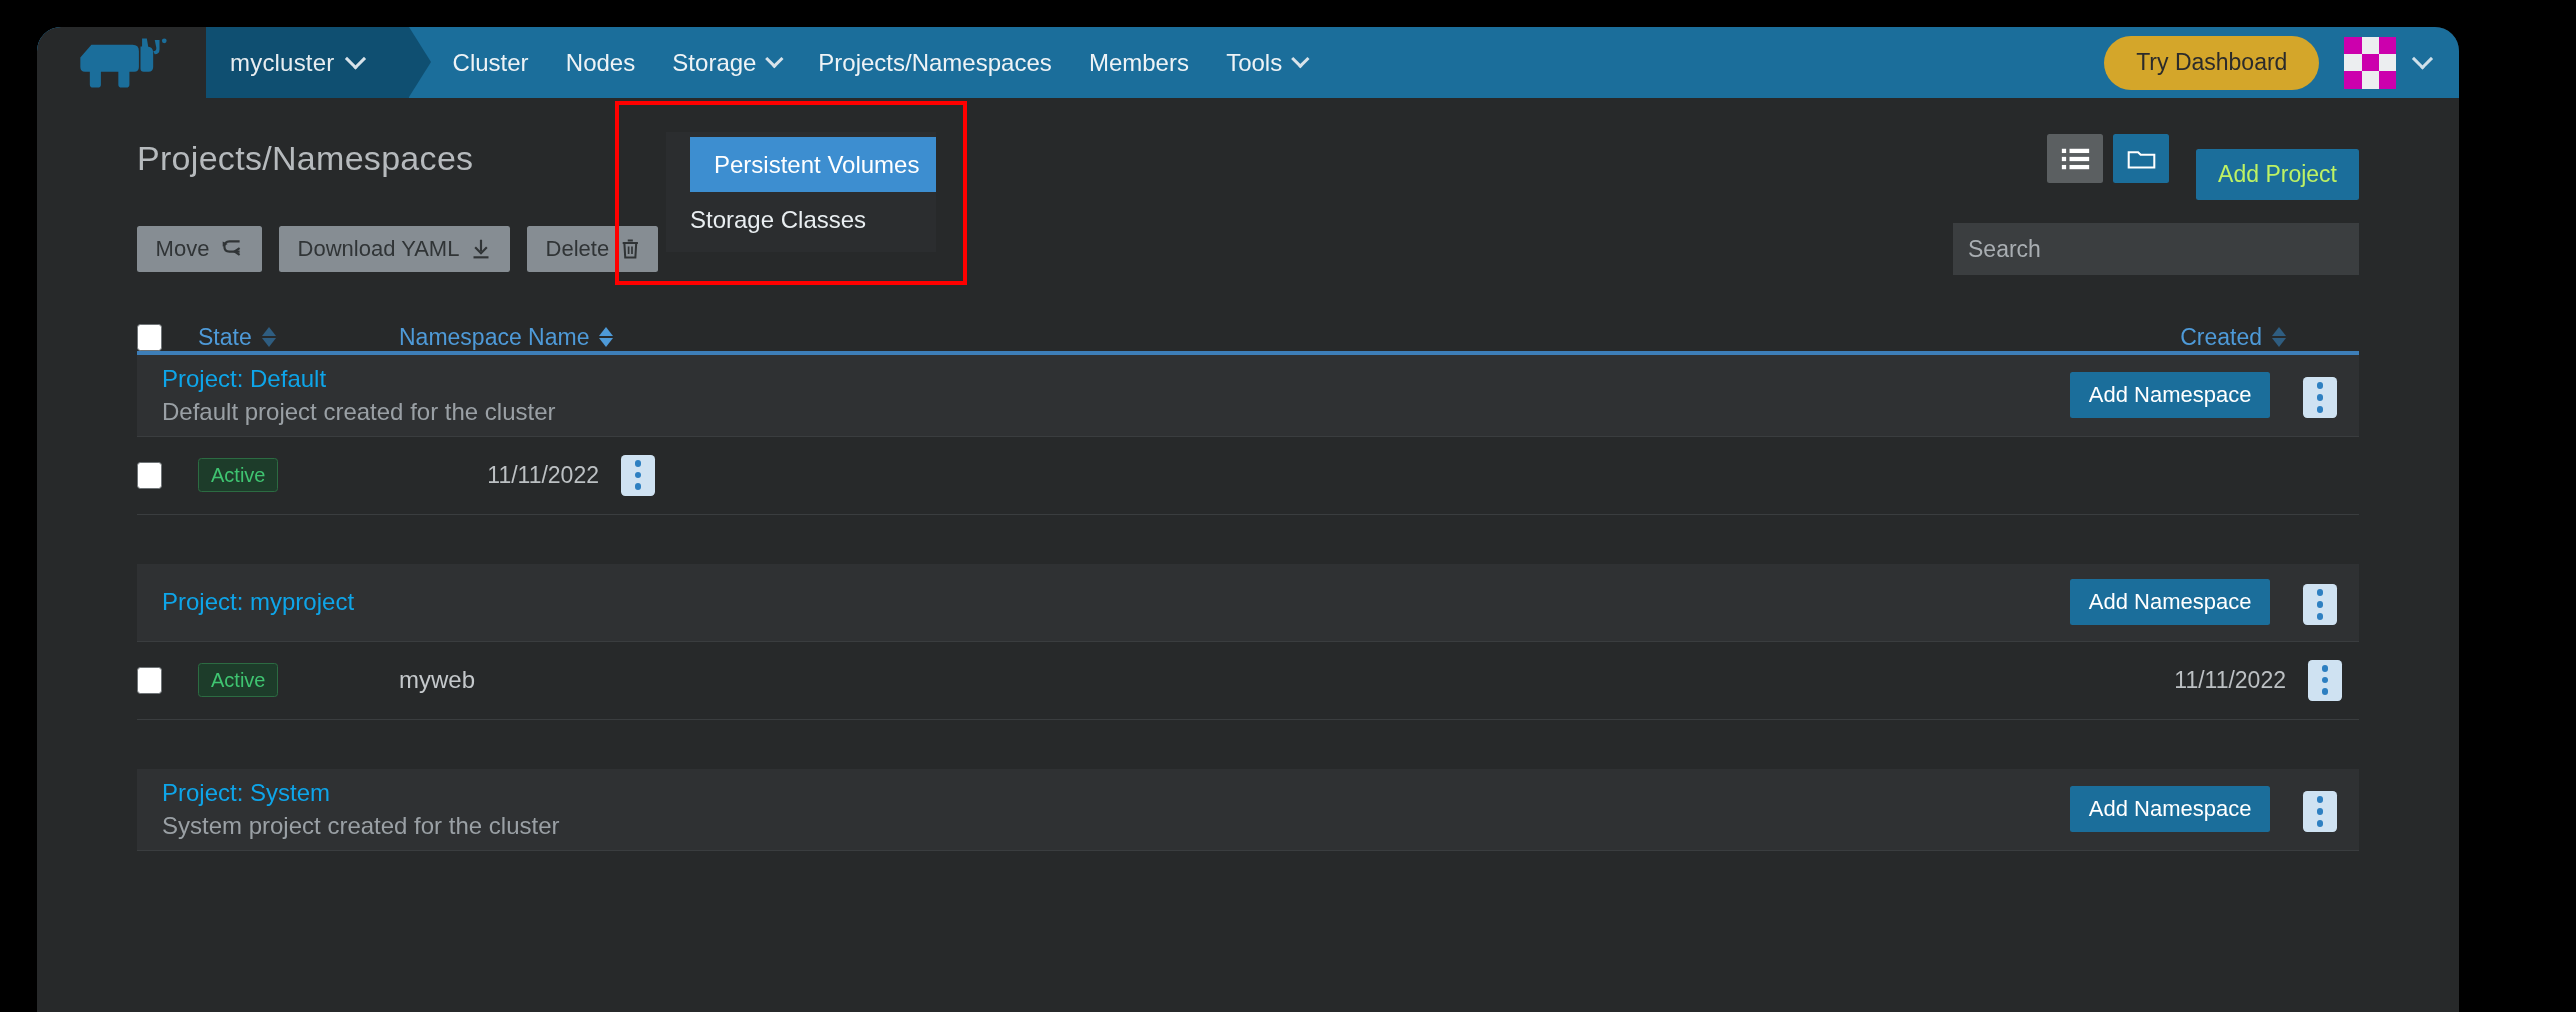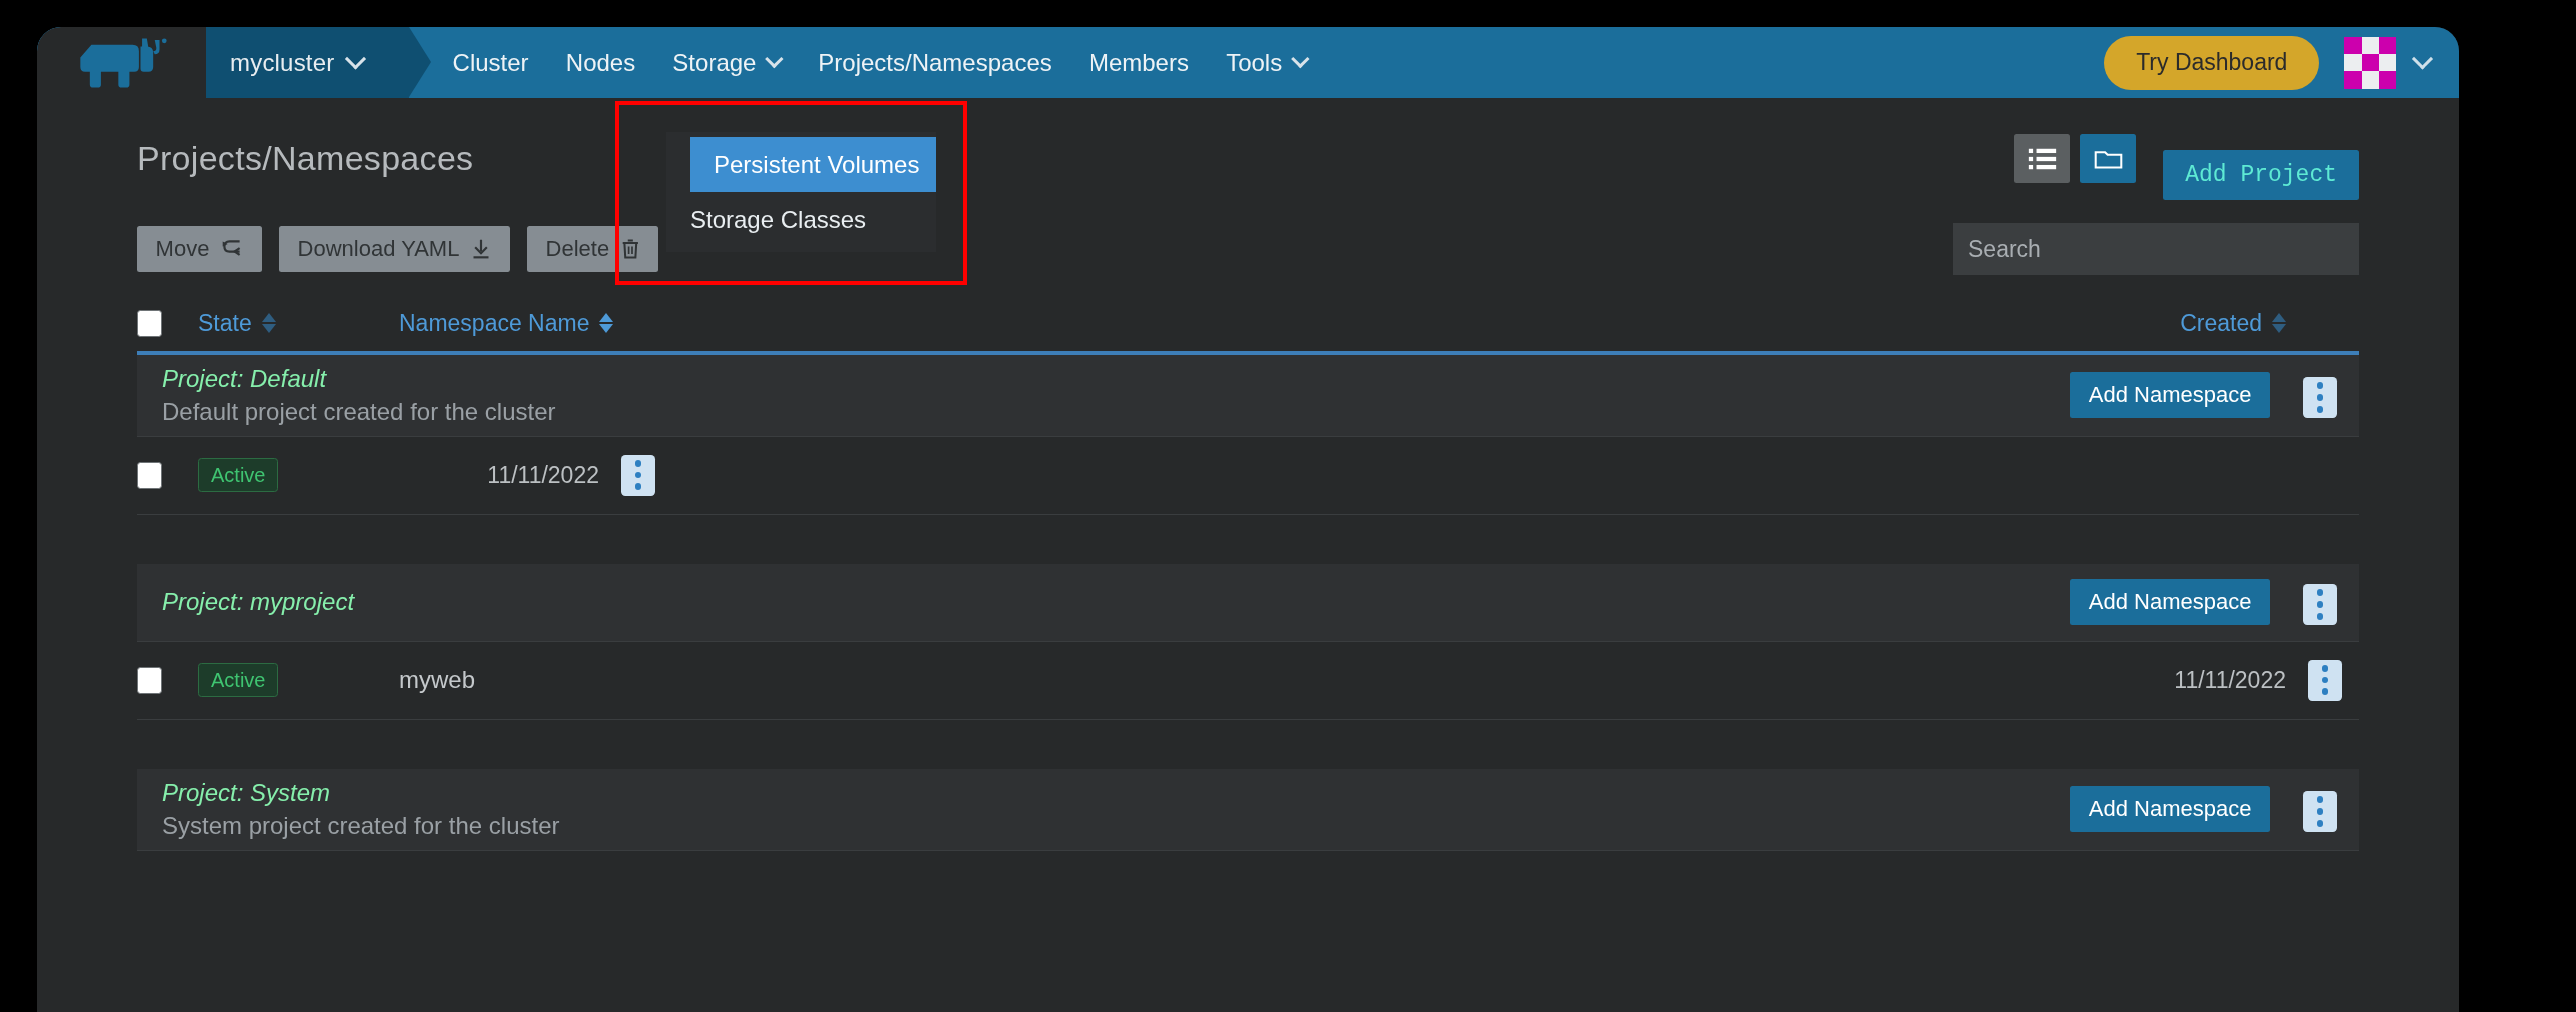--- a/index.html
+++ b/index.html
@@ -155,28 +155,28 @@
   .icon-btn {
     width: 56px; height: 49px;
     display: flex; align-items: center; justify-content: center;
     border: none; cursor: pointer; border-radius: 2.5px;
   }
   .icon-btn.active { background: #5b5f61; }
   .icon-btn.primary { background: #1b6e9b; }
   .btn-primary {
     background: #1b6e9b;
     border: none;
-    color: #5eead4;
+    color: #bef264;
     font-size: 23px;
     padding: 12px 22px;
     border-radius: 2.5px;
     cursor: pointer;
     margin-left: 17px;
     white-space: nowrap;
-    font-family: Liberation Mono, monospace;
+    font-family: Liberation Sans, sans-serif;
     margin-top: 32px;
   }
 
   
   .toolbar {
     display: flex;
     align-items: center;
     margin-top: 13.5px;
     height: 59px;
   }
@@ -205,21 +205,21 @@
     font-size: 23px;
     padding: 0 15px;
     font-family: "Liberation Sans", sans-serif;
   }
   .search-box::placeholder { color: #a9aeb2; }
 
   
   .tbl { width: 100%; margin-top: 17px; }
   .tbl-head {
     display: flex;
-    align-items: center;
+    align-items: flex-end;
     height: 59px;
     border-bottom: 4.2px solid #3d7eb8;
   }
   .col-check { width: 61px; flex: 0 0 61px; display:flex; align-items:center; }
   .col-state { width: 169px; flex: 0 0 169px; }
   .col-name  { flex: 1 1 auto; padding-left: 32px; }
   .col-created { width: 254px; flex: 0 0 254px; text-align: right; padding-right: 22px;}
   .col-actions { width: 51px; flex: 0 0 51px; }
 
   .th-link {
@@ -249,25 +249,24 @@
 
   .group-row {
     display: flex;
     align-items: center;
     background: #2f3133;
     min-height: 78px;
     padding: 10px 0 10px 25px;
     border-bottom: 0.8px solid #3a3d3f;
   }
   .group-title {
-    color: #86efac;
+    color: #0ea5e9;
     font-size: 24px;
     cursor: pointer;
     display: block;
-    font-style: italic;
   }
   .group-desc {
     color: #9aa0a5;
     font-size: 24px;
     margin-top: 5px;
     display: block;
   }
   .group-actions {
     margin-left: auto;
     display: flex;

